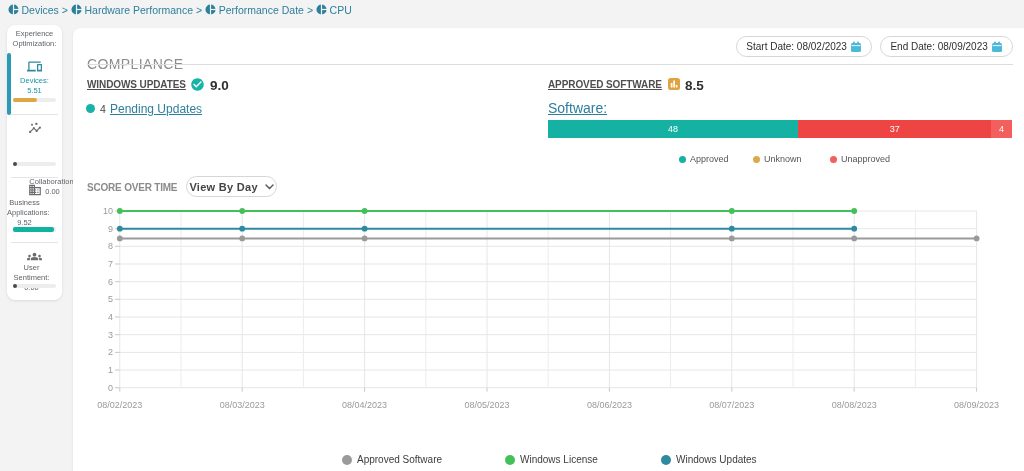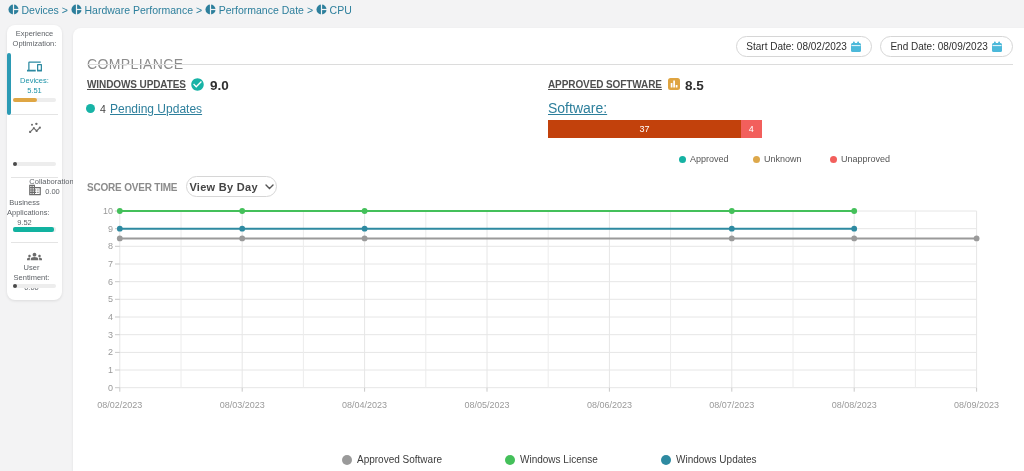--- a/index.html
+++ b/index.html
@@ -151,21 +151,22 @@
 <svg class="abs" style="left:668px; top:78px;" width="12" height="12" viewBox="0 0 24 24">
     <rect width="24" height="24" rx="5" fill="#dfa440"></rect>
     <rect x="5.5" y="10" width="3.4" height="9" fill="#fff"></rect>
     <rect x="10.5" y="5" width="3.4" height="14" fill="#fff"></rect>
     <rect x="15.5" y="14" width="3.4" height="5" fill="#fff"></rect>
   </svg>
 <div class="score-num abs" style="left:685px; top:77.5px;">8.5</div>
 <a class="tlink abs" style="left:548px; top:100px; font-size:14px;">Software:</a>
 
 <div id="swbar">
-  <div style="width:41.57%; background:#c2410c;">37</div>
+  <div style="width:53.93%; background:#15b2a3;">48</div>
+  <div style="width:41.57%; background:#ef4444;">37</div>
   <div style="width:4.5%;  background:#f25f5c;">4</div>
 </div>
 
 <div class="leg" style="left:679px; top:154px;"><span class="legend-dot" style="background:#15b2a3;"></span>Approved</div>
 <div class="leg" style="left:753px; top:154px;"><span class="legend-dot" style="background:#dda84b;"></span>Unknown</div>
 <div class="leg" style="left:830px; top:154px;"><span class="legend-dot" style="background:#f25f5c;"></span>Unapproved</div>
 
 <div class="sec-title abs" style="left:87px; top:182px; text-decoration:none; color:#8b8b8b; letter-spacing:-0.2px;">SCORE OVER TIME</div>
 <div class="pill" style="left:186px; top:176px; width:91px; font-weight:bold; font-size:11px; letter-spacing:0.3px; color:#444;">View By Day&nbsp;&nbsp;<svg width="9" height="6" viewBox="0 0 9 6">
       <path d="M1 1l3.5 3.5L8 1" stroke="#555" stroke-width="1.4" fill="none" stroke-linecap="round"></path>

